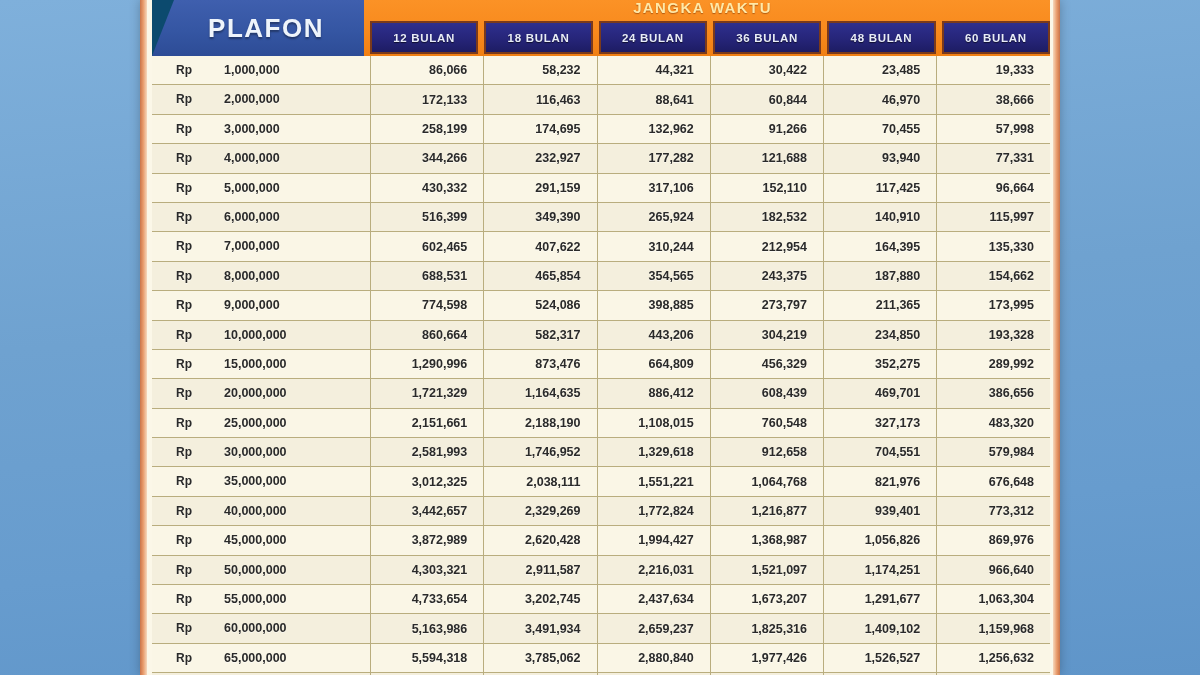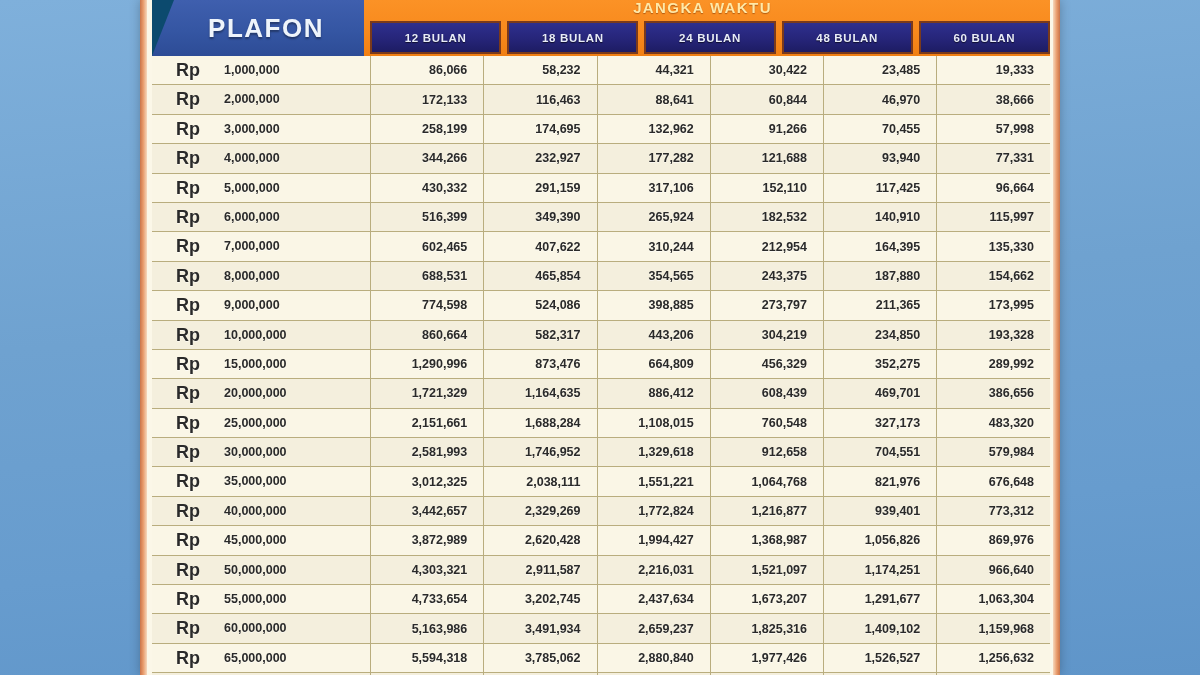--- a/index.html
+++ b/index.html
@@ -82,21 +82,21 @@
     height:28.4px;
     border-bottom:1.5px solid #b9ad7e;
     border-right:1.5px solid #b9ad7e;
     background:#faf6e6;
     font-size:12.5px;font-weight:bold;color:#2a2a2a;
     padding:0;
     text-shadow:0 1px 0 rgba(255,255,255,.5);
   }
   .tbl tr:nth-child(even) td{background:#f4efdd;}
   .c-rp{width:218px;border-right:1.5px solid #b9ad7e;position:relative;}
-  .rp-lbl{position:absolute;left:24px;top:0;line-height:28.4px;font-size:18px;}
+  .rp-lbl{position:absolute;left:24px;top:0;line-height:28.4px;font-size:12px;}
   .rp-val{position:absolute;left:72px;top:0;line-height:28.4px;}
   .c-num{text-align:right;padding-right:16px !important;}
   .tbl td:last-child{border-right:none;}
 </style>
 </head>
 <body>
 
 <div id="stage">
   <div class="bg"></div>
 
@@ -109,20 +109,21 @@
     <div class="header">
       <div class="hdr-orange"></div>
       <div class="jangka">JANGKA WAKTU</div>
       <div class="plafon-wrap">
         <div class="plafon">PLAFON</div>
       </div>
       <div class="mon-row" id="mon-row">
           <div class="mon">12 BULAN</div>
           <div class="mon">18 BULAN</div>
           <div class="mon">24 BULAN</div>
+          <div class="mon">36 BULAN</div>
           <div class="mon">48 BULAN</div>
           <div class="mon">60 BULAN</div>
         </div>
     </div>
 
     <table class="tbl">
       <tbody id="tbody">
           <tr>
             <td class="c-rp">
               <span class="rp-lbl">Rp</span>
@@ -266,21 +267,21 @@
             <td class="c-num">608,439</td>
             <td class="c-num">469,701</td>
             <td class="c-num">386,656</td>
           </tr>
           <tr>
             <td class="c-rp">
               <span class="rp-lbl">Rp</span>
               <span class="rp-val">25,000,000</span>
             </td>
             <td class="c-num">2,151,661</td>
-            <td class="c-num">1,688,284</td>
+            <td class="c-num">2,188,190</td>
             <td class="c-num">1,108,015</td>
             <td class="c-num">760,548</td>
             <td class="c-num">327,173</td>
             <td class="c-num">483,320</td>
           </tr>
           <tr>
             <td class="c-rp">
               <span class="rp-lbl">Rp</span>
               <span class="rp-val">30,000,000</span>
             </td>

